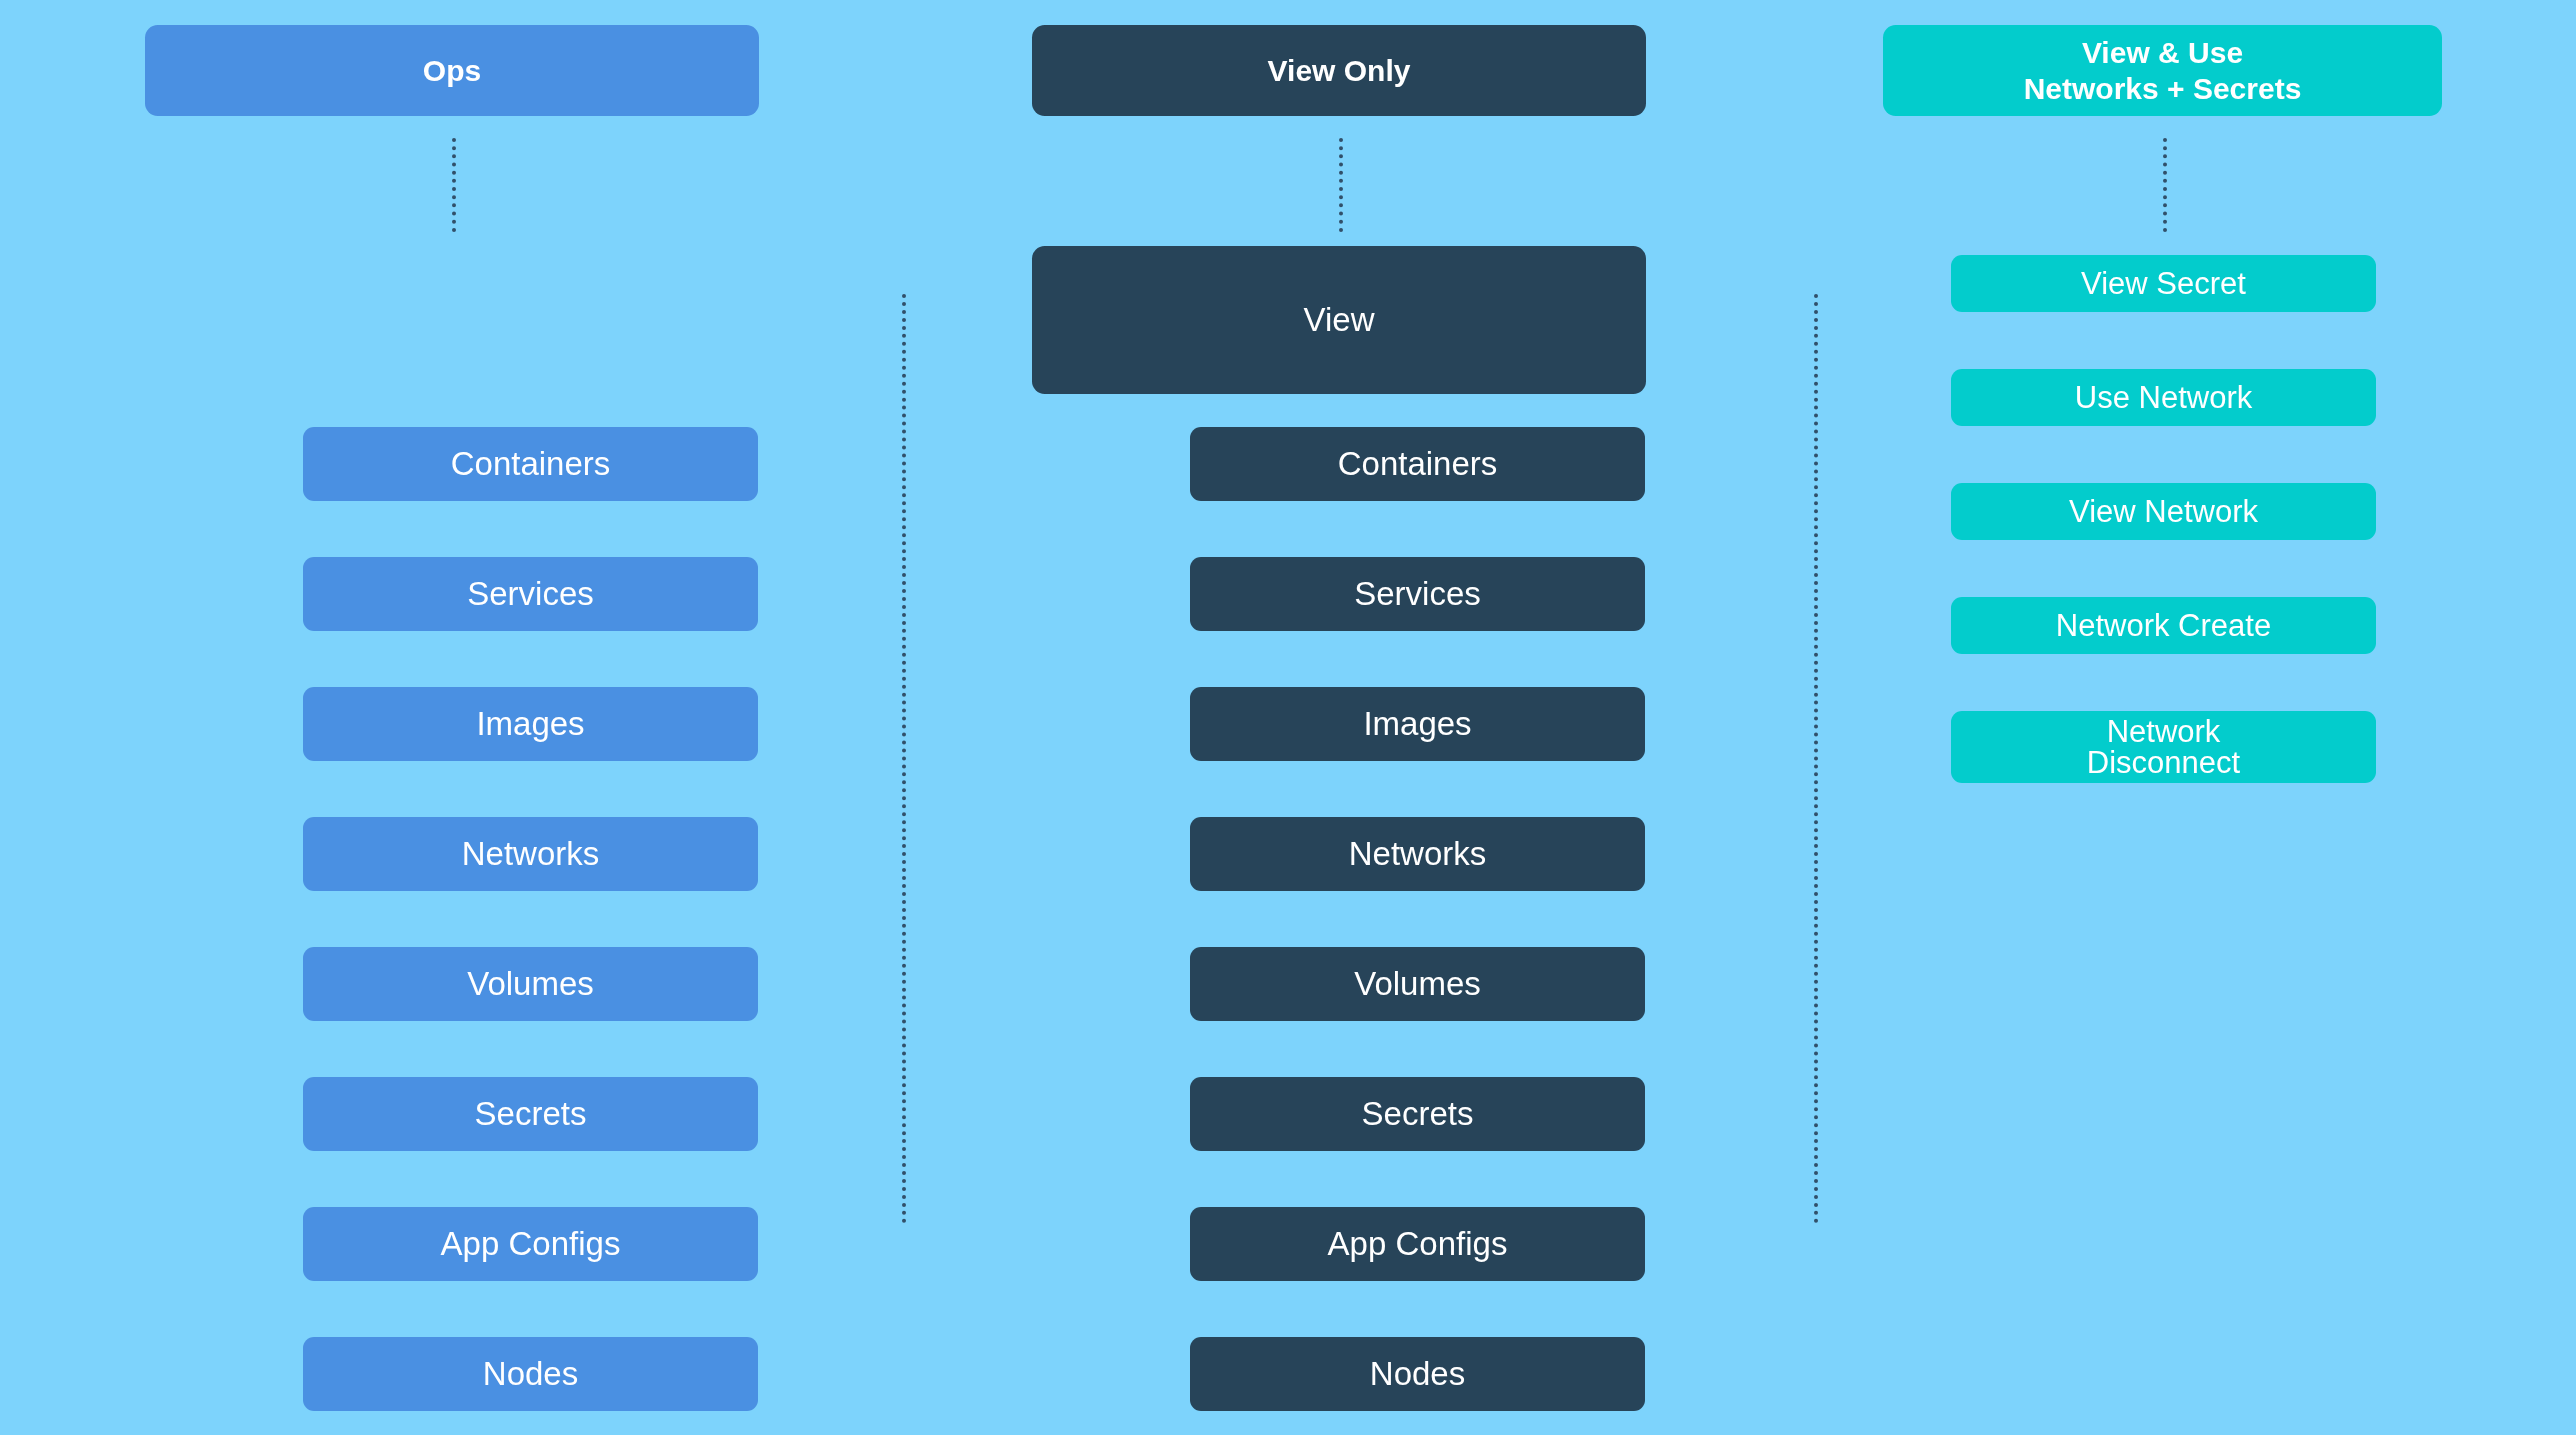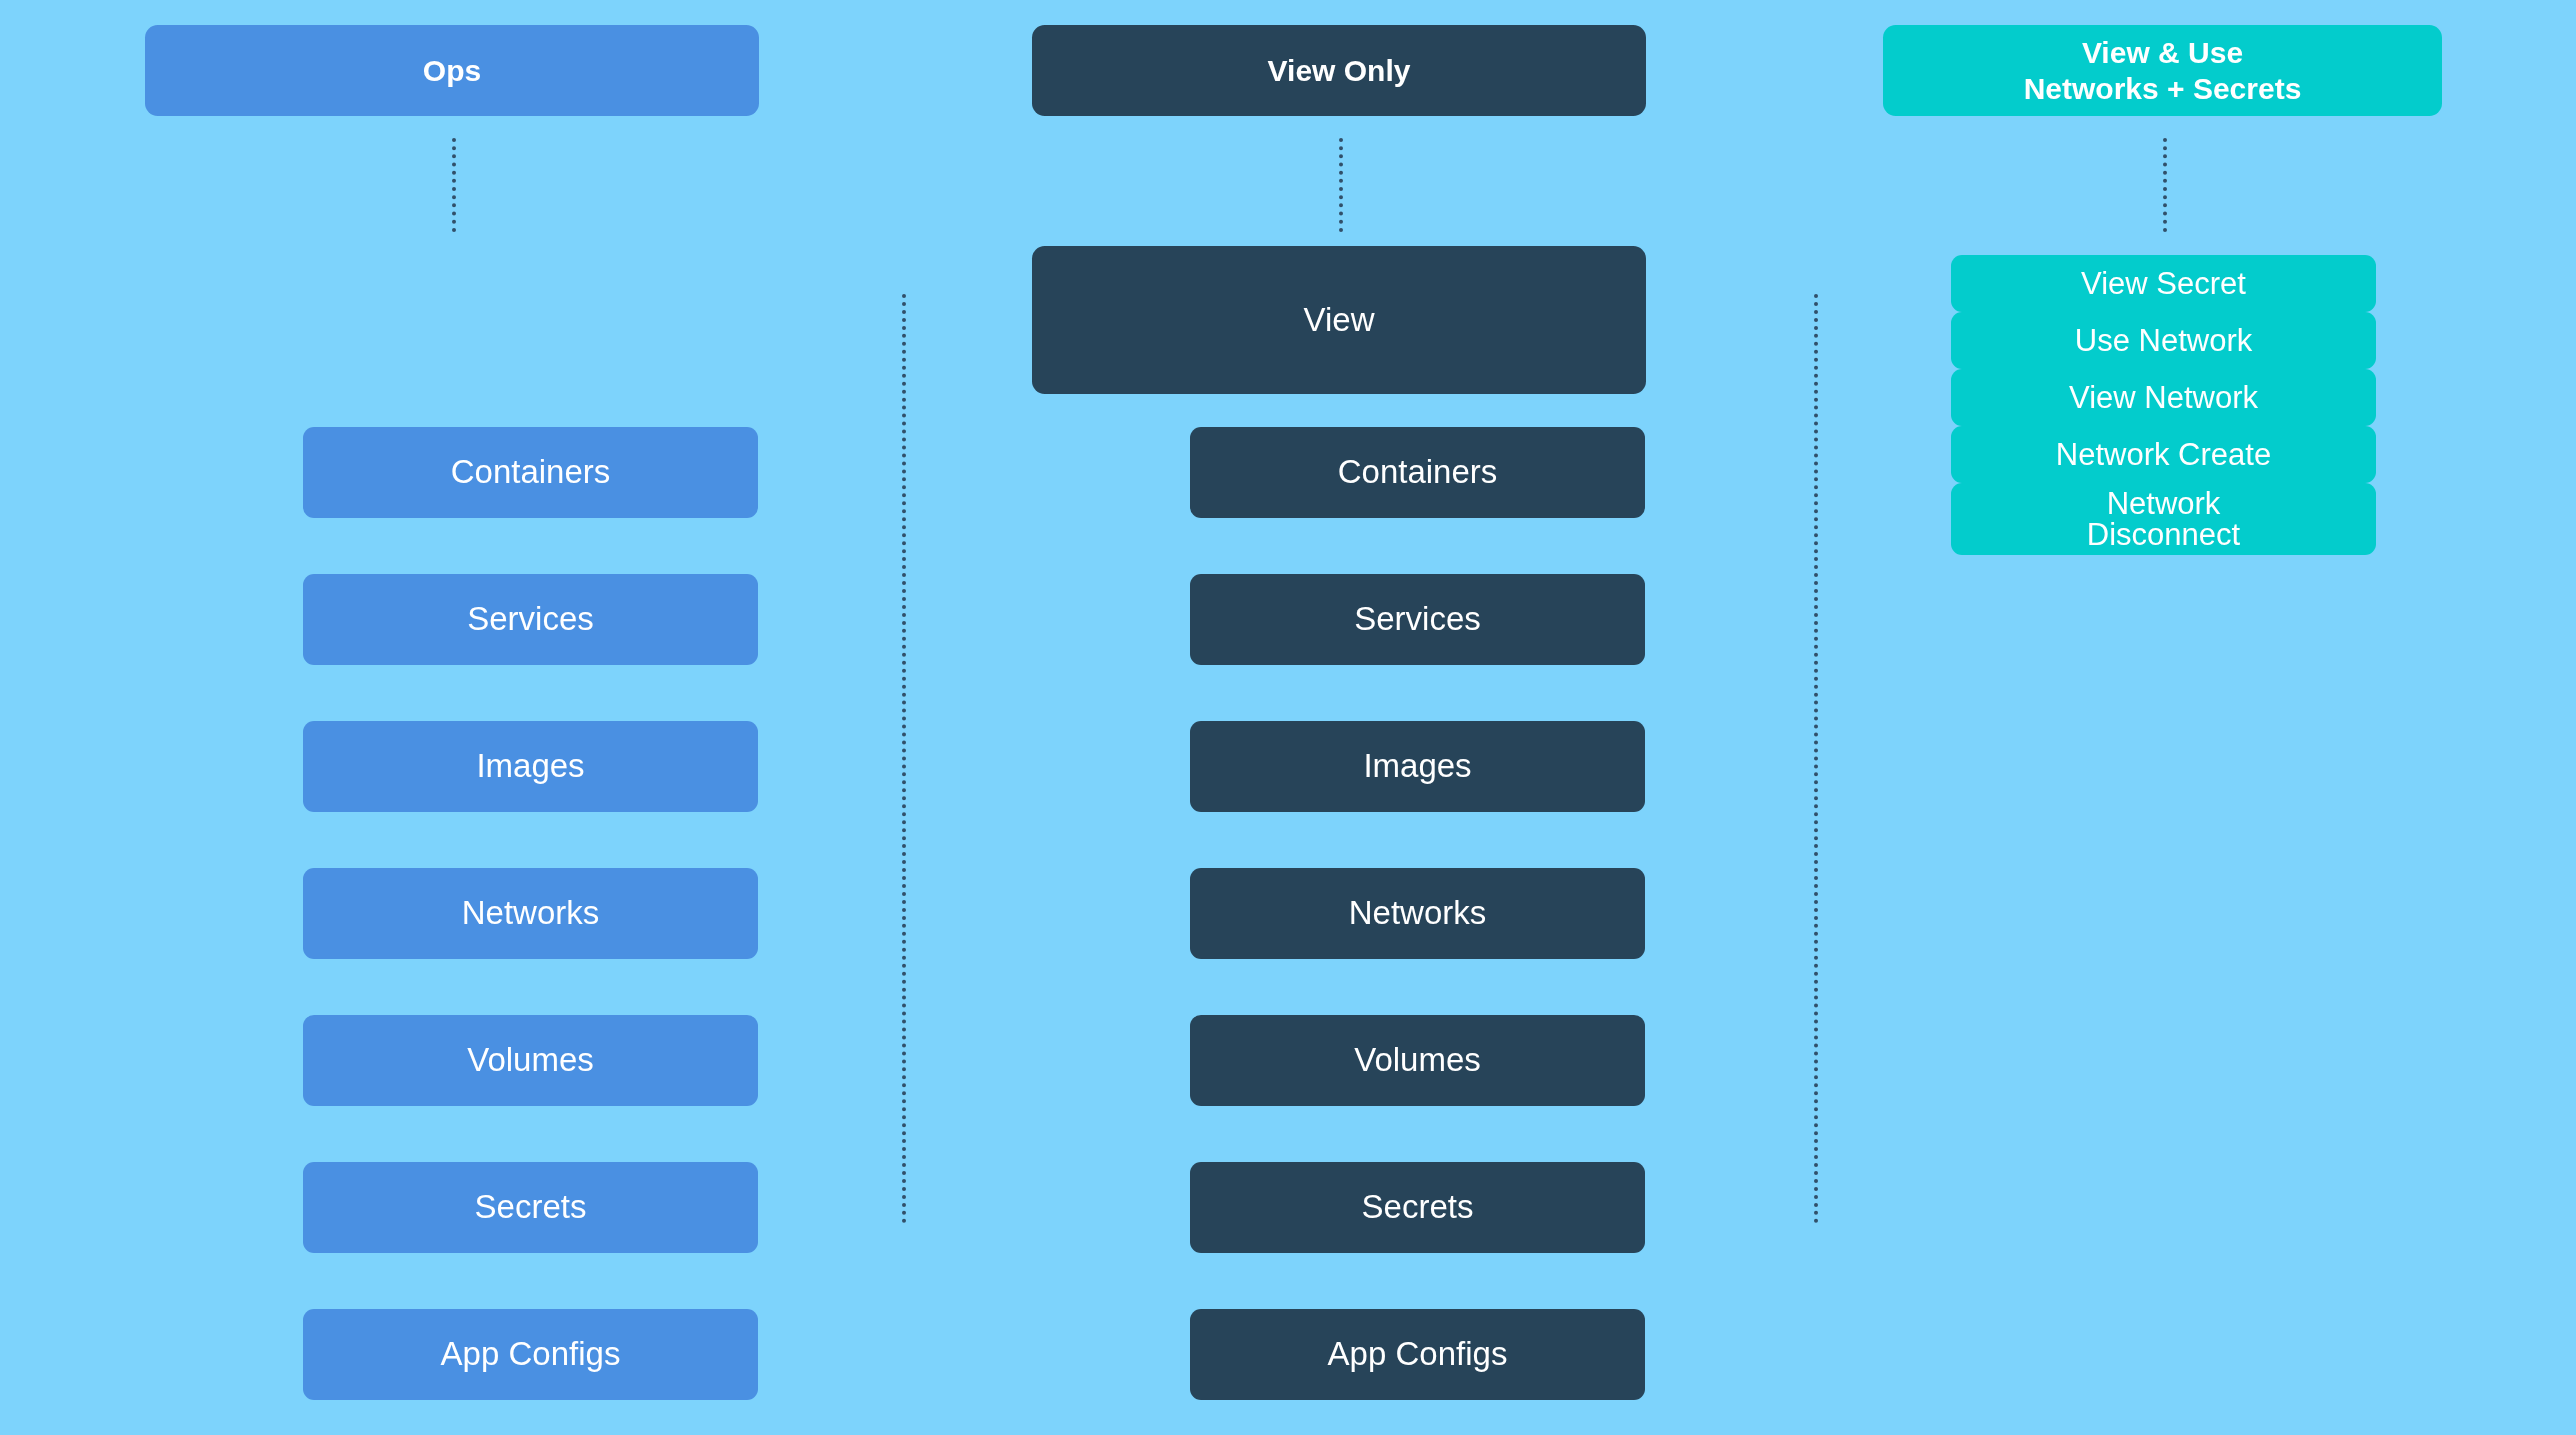--- a/index.html
+++ b/index.html
@@ -91,21 +91,21 @@
   #col-viewonly .main-box { background: #274459; }
 
   
   .item-list {
     position: absolute;
     top: 427px;
     left: 158px;
     width: 455px;
   }
   .item-box {
-    height: 91px;
+    height: 74px;
     margin-bottom: 56px;
     border-radius: 11px;
     display: flex;
     align-items: center;
     justify-content: center;
     text-align: center;
     color: #ffffff;
     font-size: 33px;
     line-height: 1.1;
     box-sizing: border-box;
@@ -117,20 +117,21 @@
 
   
   .perm-list {
     position: absolute;
     top: 255px;
     left: 68px;
     width: 425px;
   }
   .perm-box {
     height: 57px;
+    margin-bottom: 57px;
     border-radius: 11px;
     background: #03cccc;
     display: flex;
     align-items: center;
     justify-content: center;
     text-align: center;
     color: #ffffff;
     font-size: 31px;
     line-height: 1.02;
     box-sizing: border-box;

